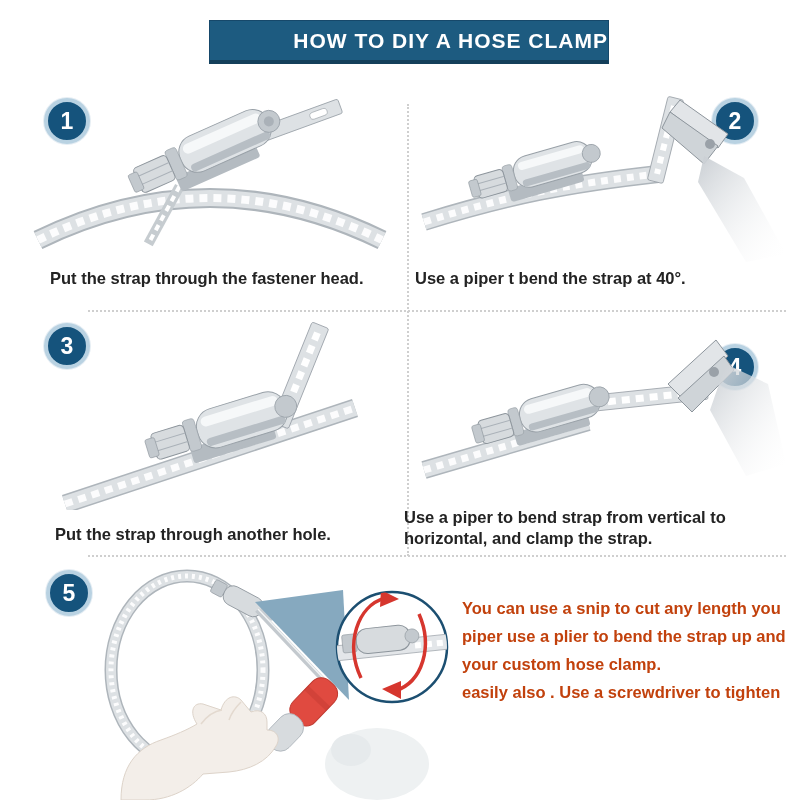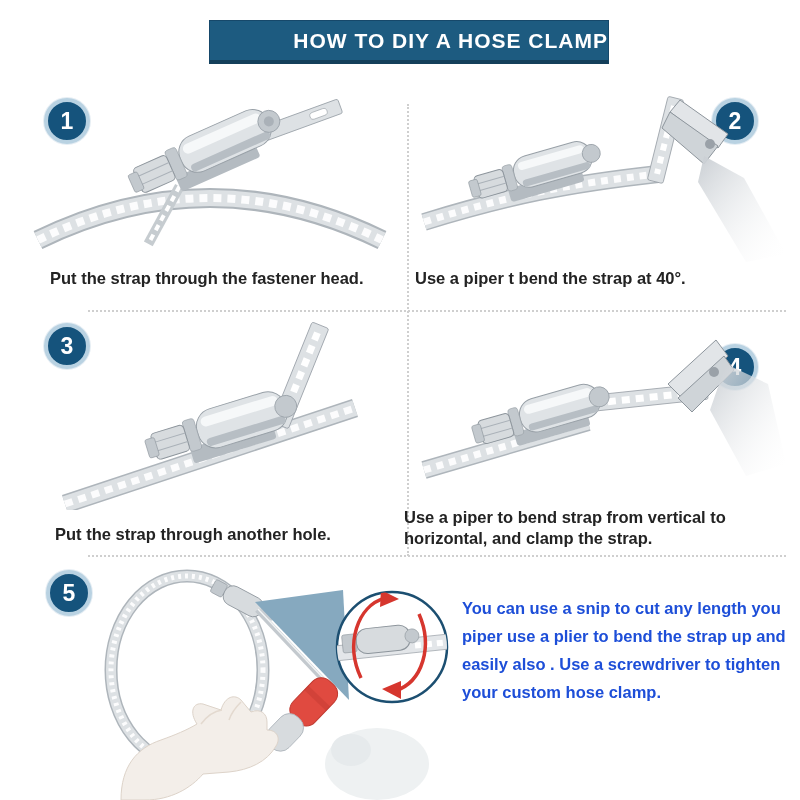--- a/index.html
+++ b/index.html
@@ -21,21 +21,21 @@
            line-height:21px;}
   .cap1{left:50px;top:268px;width:360px;}
   .cap2{left:415px;top:268px;width:364px;}
   .cap3{left:55px;top:512px;width:350px;margin-top:12px;}
   .cap4{left:404px;top:507px;width:356px;}
   .illus{position:absolute;}
   .i1{left:30px;top:92px;} .i2{left:418px;top:86px;}
   .i3{left:55px;top:318px;} .i4{left:418px;top:328px;}
   .i5{left:25px;top:558px;}
   .step5-text{position:absolute;left:462px;top:594px;width:334px;font-size:16.5px;
-              font-weight:bold;color:#1d4ed8;line-height:28px;}
+              font-weight:bold;color:#c2410c;line-height:28px;}
 </style>
 </head>
 <body>
 
 <div class="page">
 
   <div class="banner">
     <span>HOW TO DIY A HOSE CLAMP</span>
   </div>
 
@@ -241,17 +241,17 @@
   </svg>
 
   <div class="caption cap1">Put the strap through the fastener head.</div>
   <div class="caption cap2">Use a piper t bend the strap at 40°.</div>
   <div class="caption cap3">Put the strap through another hole.</div>
   <div class="caption cap4">Use a piper to bend strap from vertical to horizontal, and clamp the strap.</div>
 
   <div class="step5-text">
     <div>You can use a snip to cut any length you</div>
     <div>piper use a plier to bend the strap up and</div>
+    <div>your custom hose clamp.</div>
     <div>easily also . Use a screwdriver to tighten</div>
-    <div>your custom hose clamp.</div>
   </div>
 
 </div>
 
 </body></html>

